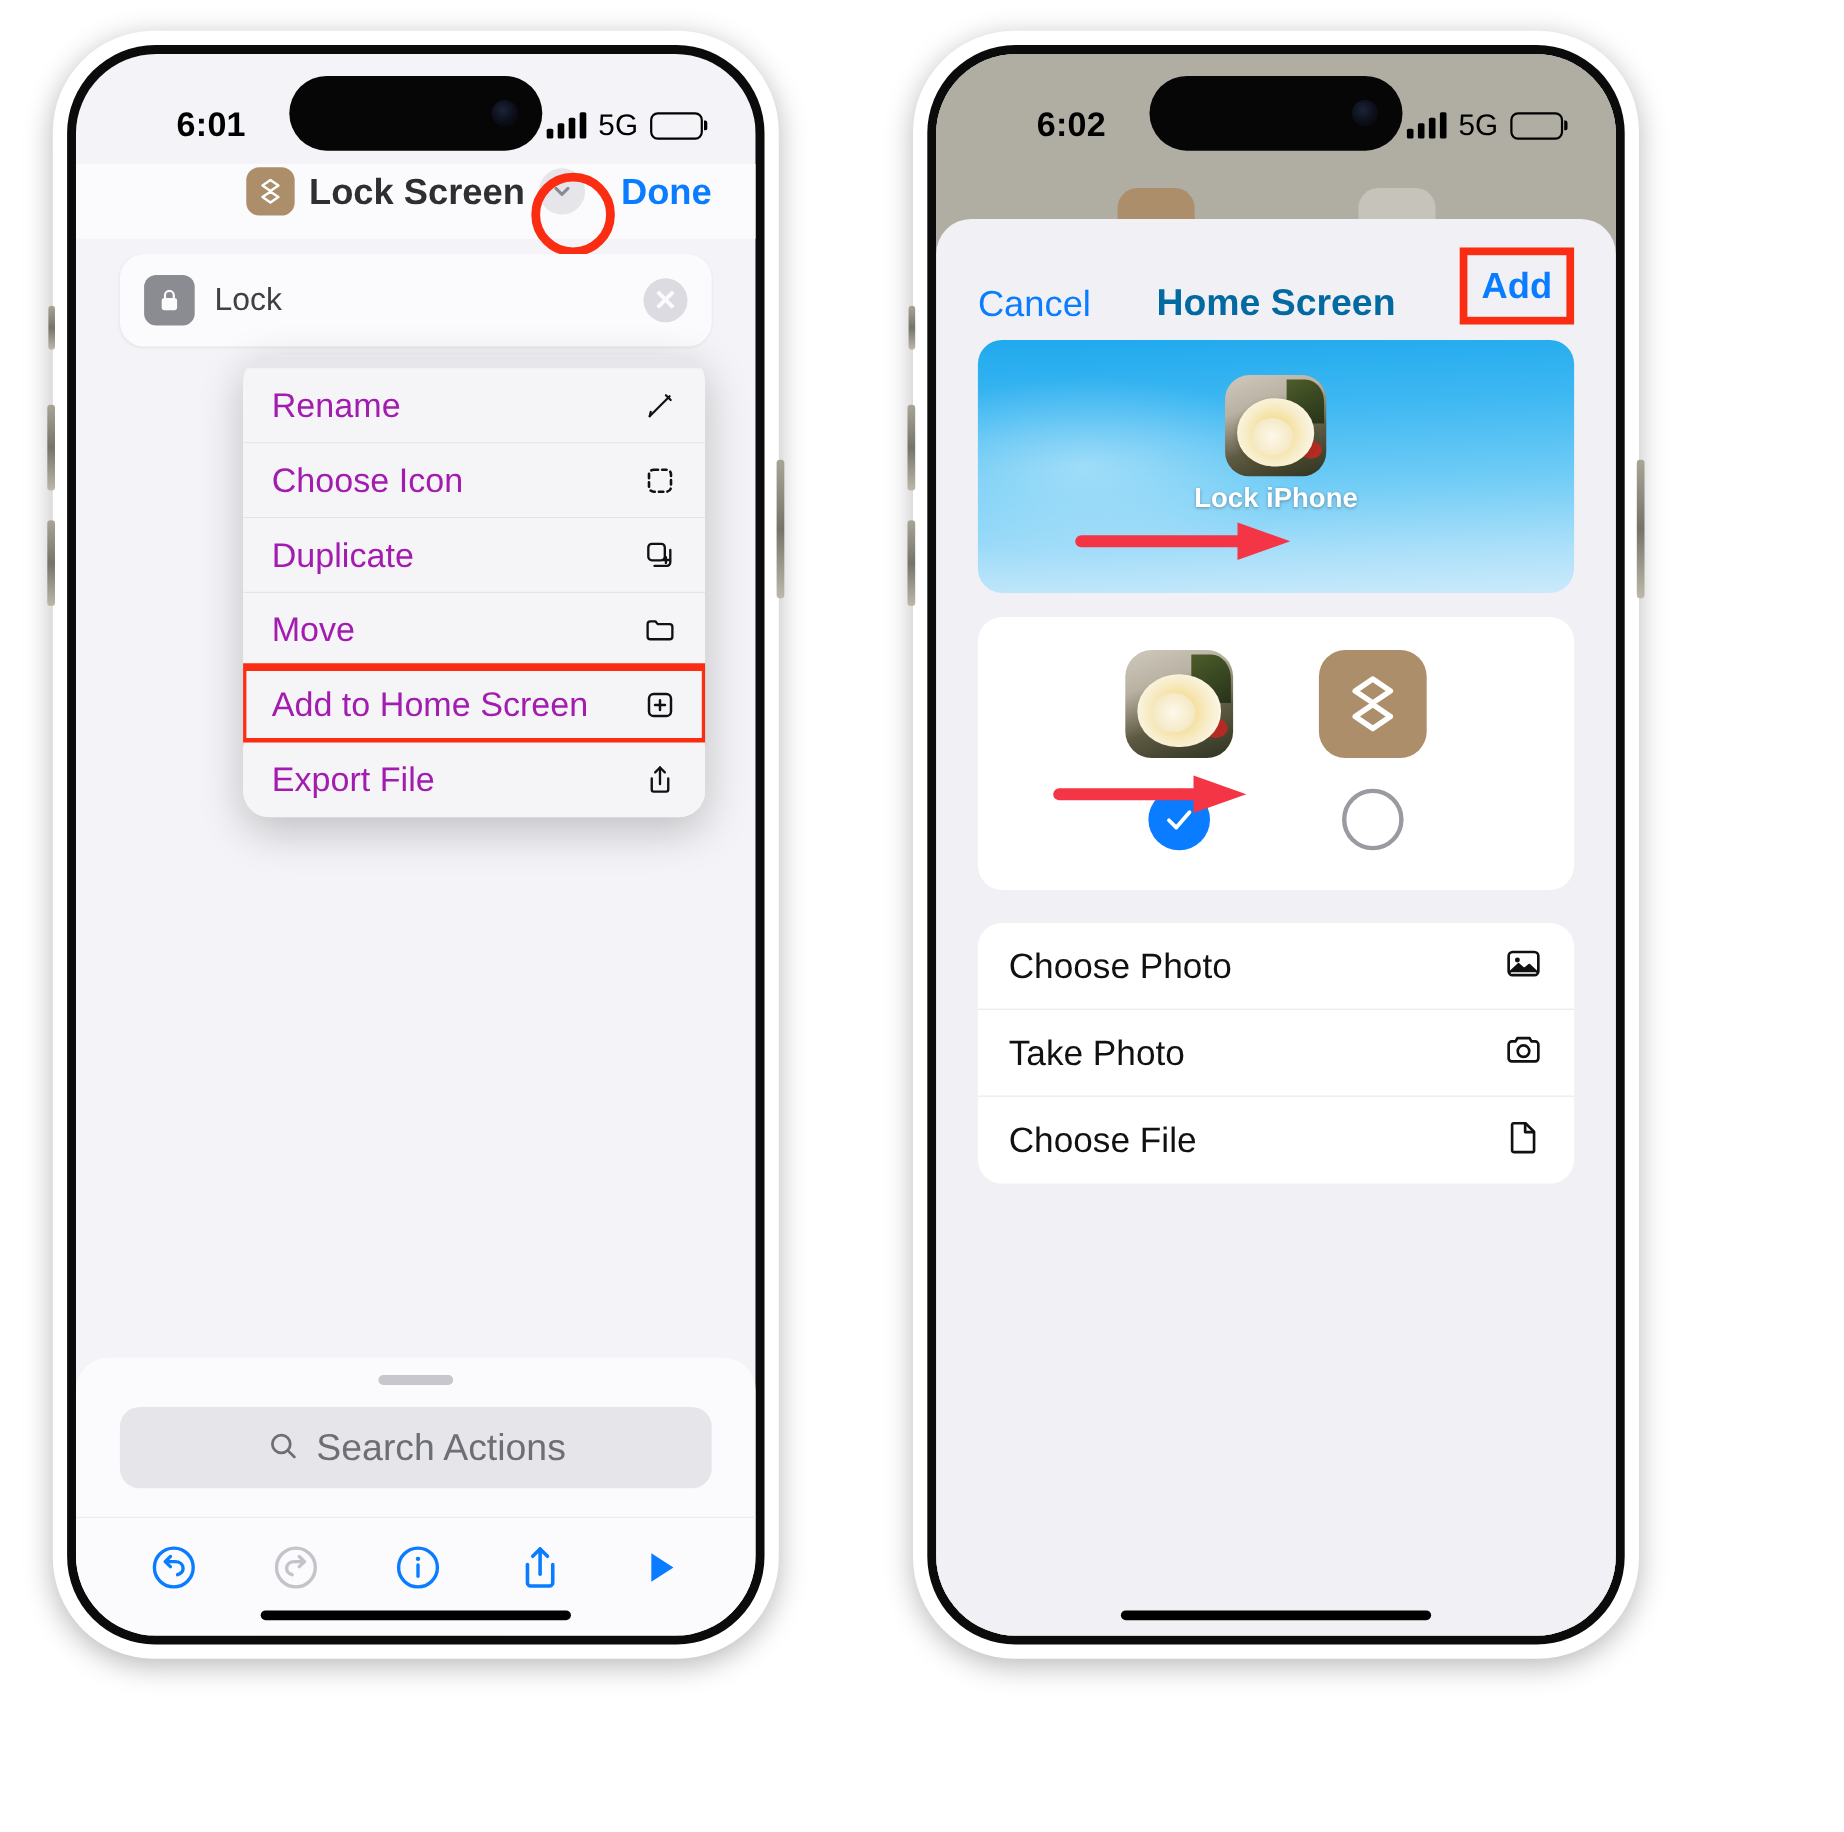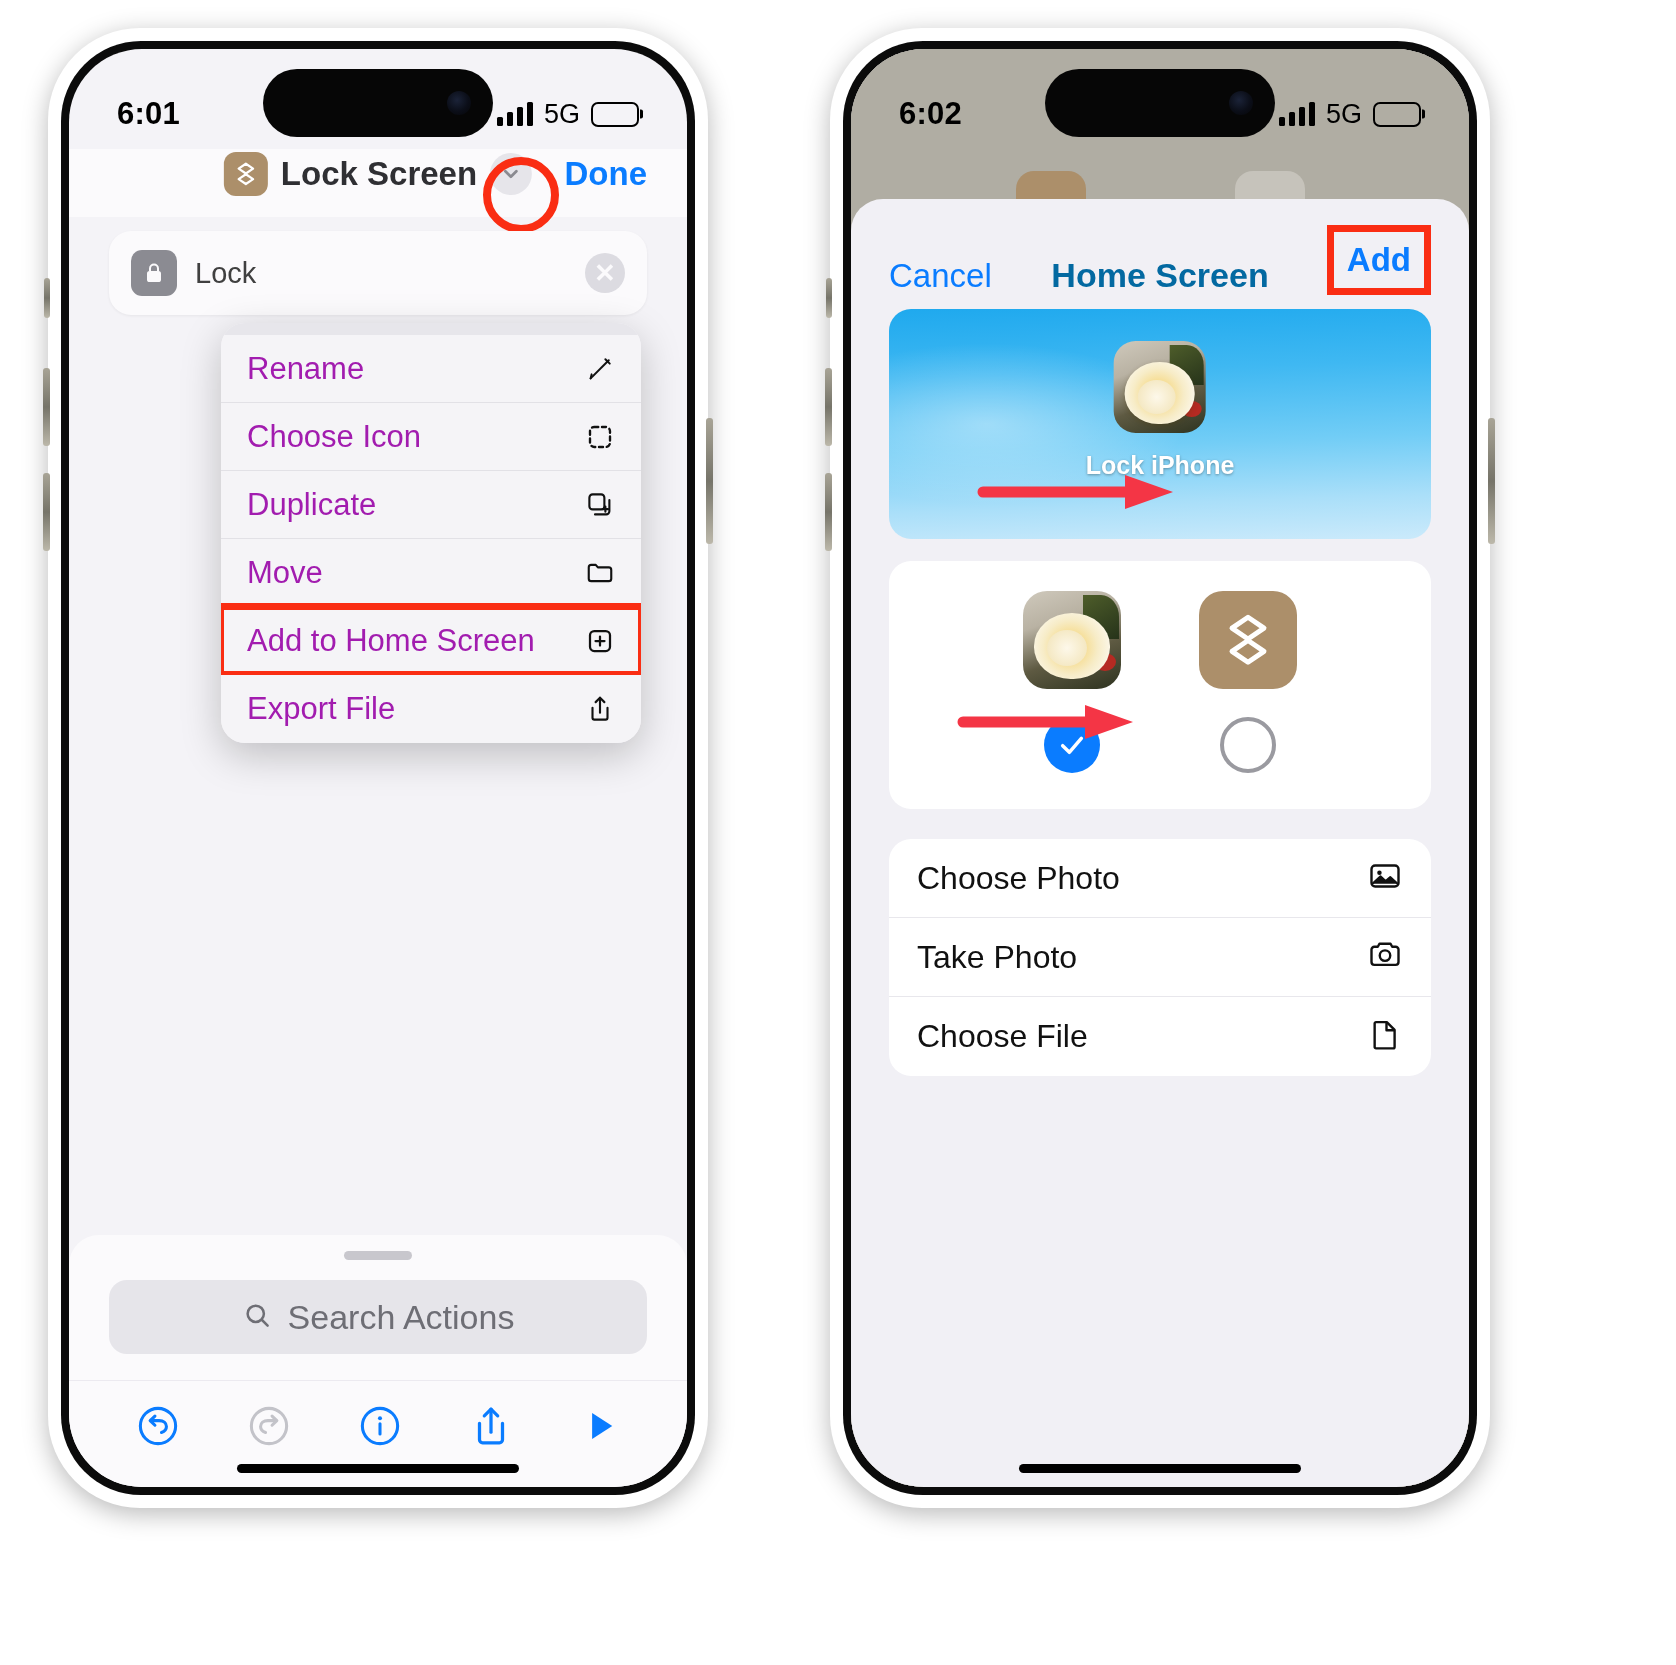--- a/index.html
+++ b/index.html
@@ -50,20 +50,21 @@
 
   
   .status-bar {
     position: relative; height: 100px;
     display: flex; align-items: center;
     padding: 30px 48px 0 48px;
   }
   .status-time {
     font-size: 31px; font-weight: 700; letter-spacing: .2px; color: #000;
     width: 150px;
+    text-align: center;
   }
   .dyn-island {
     position: absolute; left: 50%; transform: translateX(-50%); top: 20px;
     width: 230px; height: 68px; border-radius: 36px; background: #060606;
   }
   .dyn-cam {
     position: absolute; right: 22px; top: 50%; transform: translateY(-50%);
     width: 24px; height: 24px; border-radius: 50%;
     background: radial-gradient(circle at 42% 38%, #1b2338 0%, #0b0e18 55%, #050507 100%);
   }
@@ -213,21 +214,21 @@
     margin: 14px 38px 0 38px; height:230px; border-radius:22px; overflow:hidden;
     background: linear-gradient(178deg,#1fa9ee 0%,#3fb8f2 28%,#72cdf6 58%,#aadff9 82%,#cbeafb 100%);
     position:relative;
   }
   .wall-card::before {
     content:''; position:absolute; left:-10%; top:10%; width:70%; height:80%;
     background: radial-gradient(ellipse at 40% 50%, rgba(255,255,255,.40) 0%, rgba(255,255,255,0) 62%);
   }
   .wall-icon-wrap {
     position:absolute; left:50%; transform:translateX(-50%); top:32px;
-    display:flex; flex-direction:column; align-items:center; gap:18px;
+    display:flex; flex-direction:column; align-items:center; gap:6px;
   }
   .rose-icon {
     width:92px;height:92px;border-radius:22px;overflow:hidden;position:relative;
     background: linear-gradient(160deg,#cfc9bc 0%,#b9b2a3 30%,#5e5a42 62%,#2e3320 100%);
   }
   .rose-icon .petal {
     position:absolute; left:50%; top:56%; transform:translate(-50%,-50%);
     width:70px;height:62px;border-radius:50% 50% 48% 48%;
     background: radial-gradient(circle at 48% 52%, #f0c64f 0%, #f6dd93 26%, #f7ecc7 52%, #fbf6e6 76%, #f4eddb 100%);
     box-shadow: 0 2px 5px rgba(80,60,10,.3);

